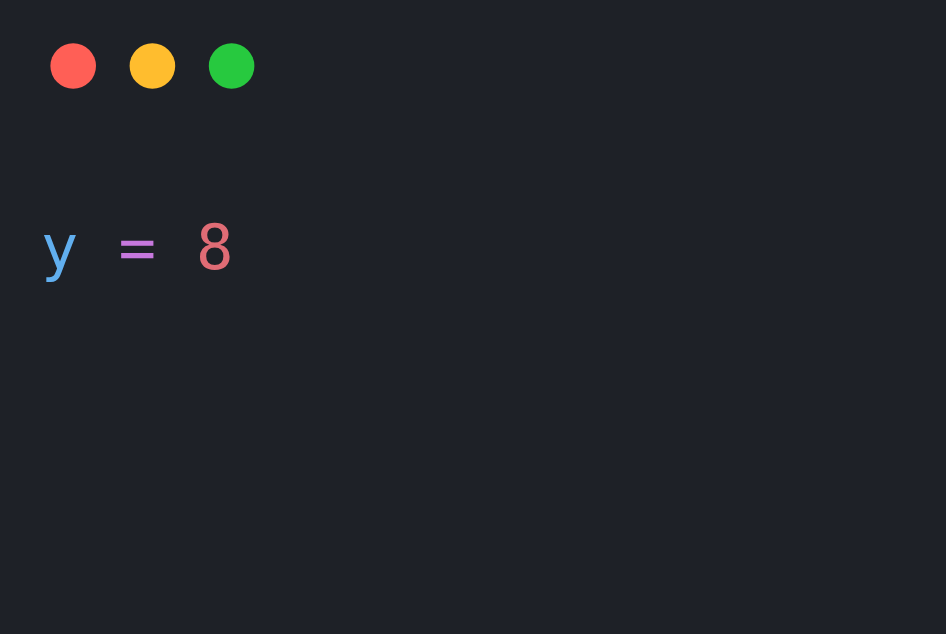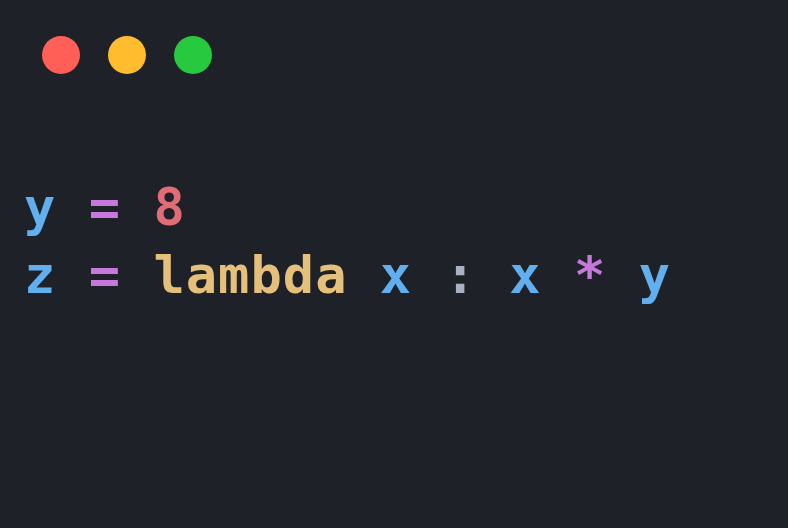--- a/index.html
+++ b/index.html
@@ -21,25 +21,25 @@
     }
     .control-dot {
       width: 38px;
       height: 38px;
       border-radius: 50%;
     }
     .dot-red { background-color: #ff5f56; }
     .dot-yellow { background-color: #ffbd2e; }
     .dot-green { background-color: #27c93f; }
     .code-area {
-      padding: 100px 0 0 24px;
+      padding: 100px 0 0 34px;
       font-size: 52px;
       line-height: 1.3;
       letter-spacing: 0.02em;
-      font-weight: 700;
+      font-weight: 400;
     }
     .code-line {
       white-space: pre;
     }
     .blank-line {
       height: 68px;
     }
     .tok-var { color: #61afef; }
     .tok-op { color: #c678dd; }
     .tok-num { color: #e06c75; }
@@ -51,15 +51,14 @@
 <body>
 
 <div class="window-controls">
   <div class="control-dot dot-red"></div>
   <div class="control-dot dot-yellow"></div>
   <div class="control-dot dot-green"></div>
 </div>
 
 <div class="code-area">
   <div class="code-line"><span class="tok-var">y</span><span class="tok-op"> = </span><span class="tok-num">8</span></div>
-  <div class="code-line"><span class="tok-var">z</span><span class="tok-op"> = </span><span class="tok-kw">lambda</span><span class="tok-default"> </span><span class="tok-var">x</span><span class="tok-default"> : </span><span class="tok-var">x</span><span class="tok-op"> * </span><span class="tok-var">y</span></div>
   <div class="blank-line"></div>
 </div>
 
 </body></html>

